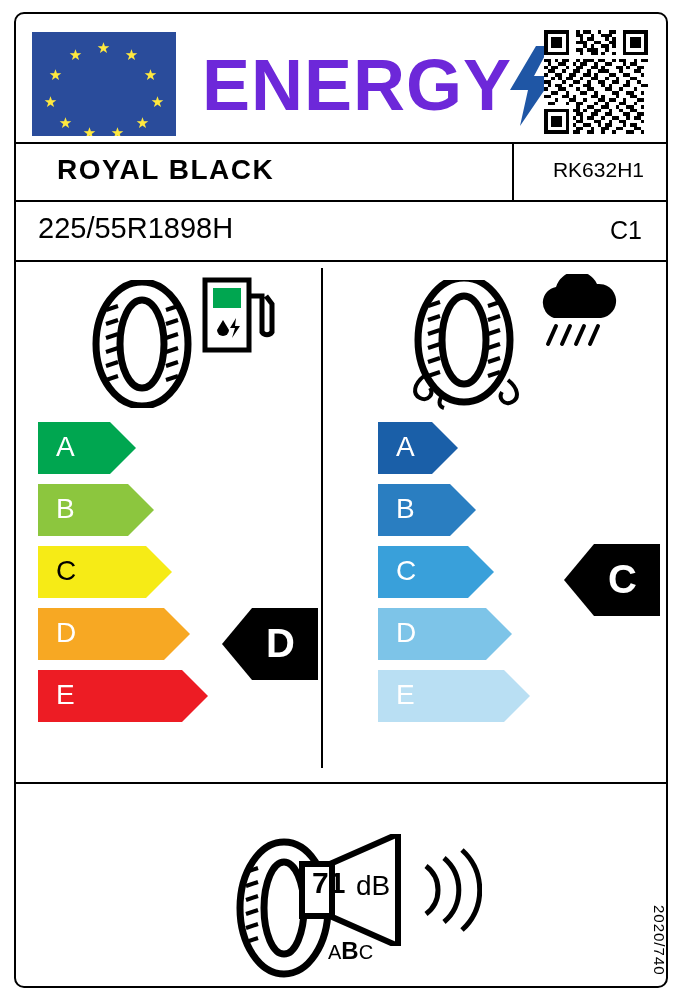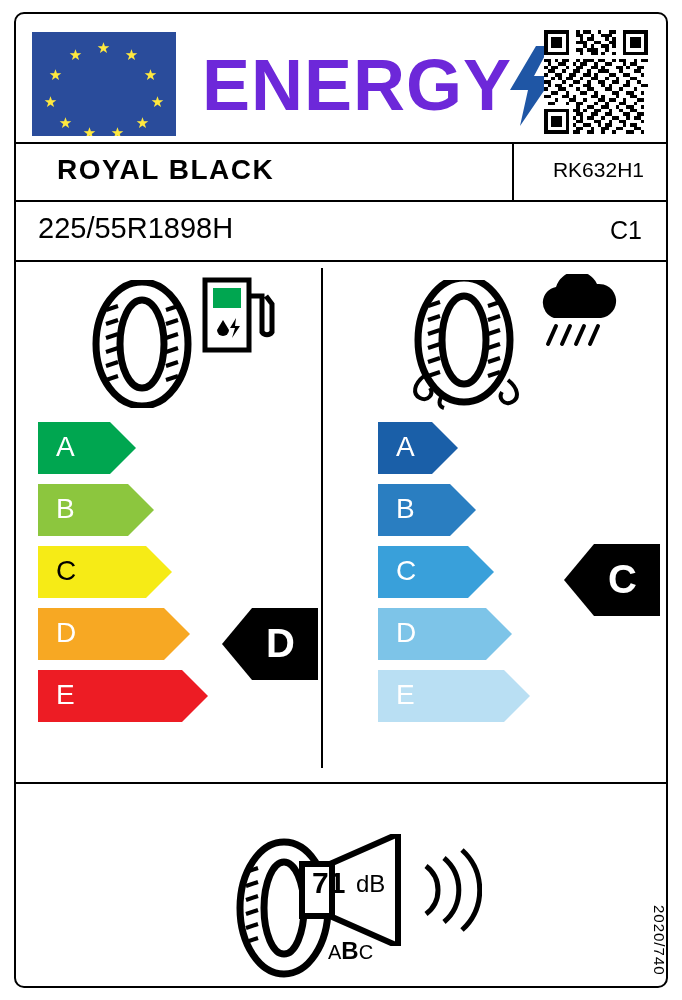--- a/index.html
+++ b/index.html
@@ -212,21 +212,21 @@
     position: absolute;
     left: 296px;
     top: 76px;
     font-size: 30px;
     font-weight: bold;
   }
   .noise-unit {
     position: absolute;
     left: 340px;
     top: 80px;
-    font-size: 24px;
+    font-size: 28px;
   }
   .noise-classes {
     position: absolute;
     left: 312px;
     top: 147px;
     font-size: 20px;
   }
   .noise-classes b { font-size: 24px; }
 
   .date-vertical {

